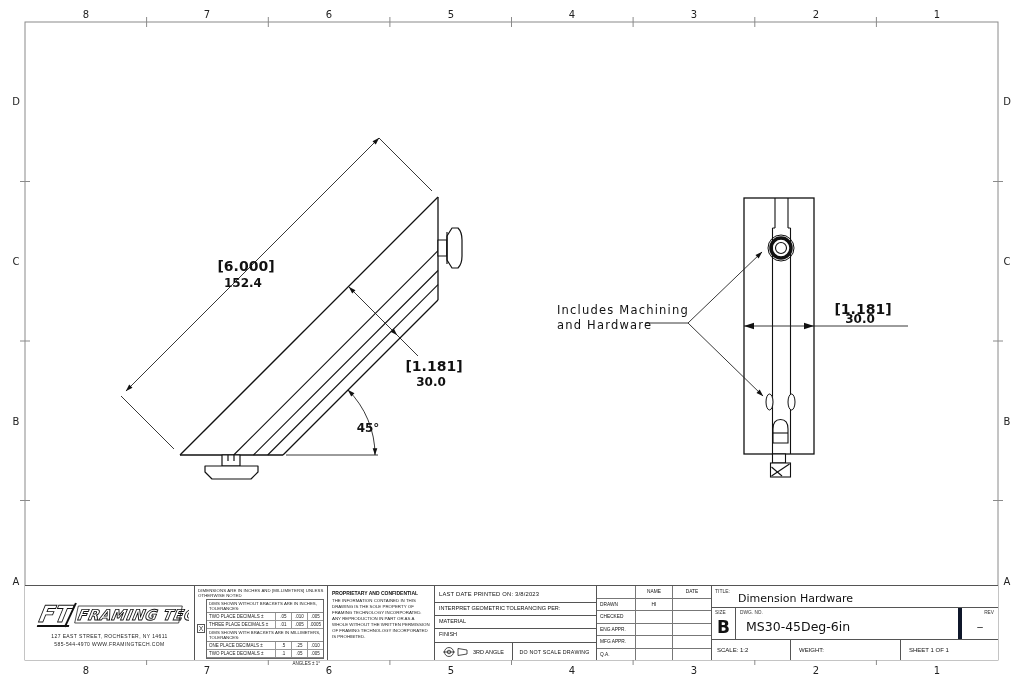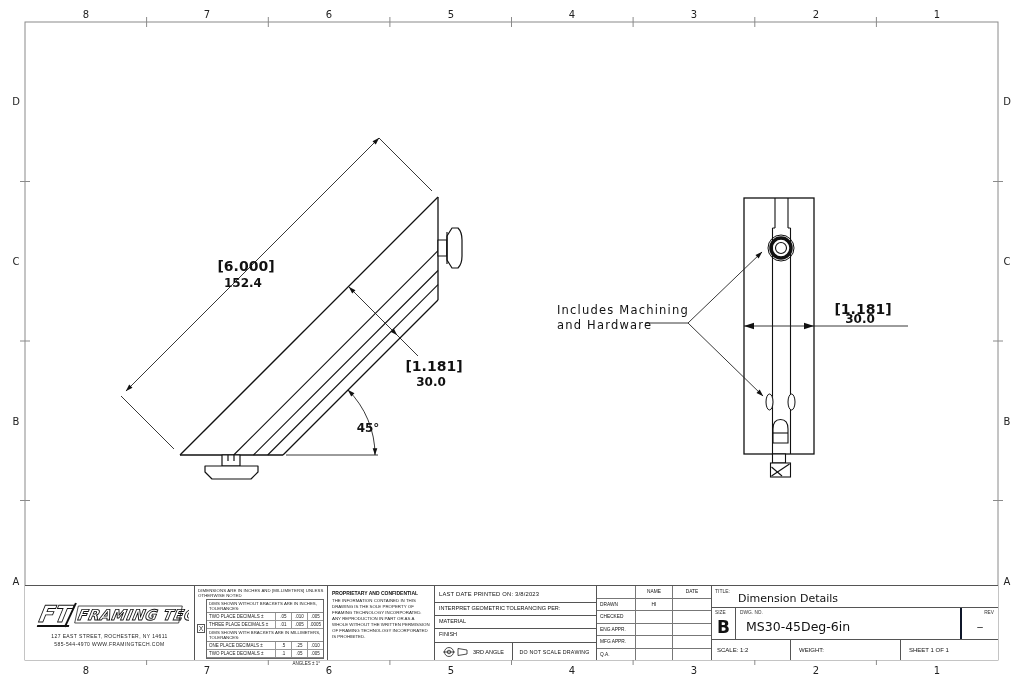--- a/index.html
+++ b/index.html
@@ -58,21 +58,21 @@
 
   
   .title-cell { width: 286px; display: flex; flex-direction: column; }
   .ttl-row { height: 22px; border-bottom: 1px solid #555; position: relative; }
   .ttl-label { position: absolute; left: 3px; top: 2px; font-size: 5px; color: #333; }
   .ttl-value { position: absolute; left: 26px; top: 6px; font-size: 11px; color: #111; font-family: "DejaVu Sans", sans-serif; }
   .dwg-row { height: 33px; display: flex; border-bottom: 1px solid #555; }
   .size-col { width: 24px; position: relative; border-right: 1px solid #555; }
   .size-label { position: absolute; left: 3px; top: 2px; font-size: 4.8px; color: #333; }
   .size-value { position: absolute; left: 5px; top: 9px; font-size: 17px; font-weight: bold; font-family: "DejaVu Sans", sans-serif; }
-  .dwg-col { flex: 1; position: relative; border-right: 2px solid #0f172a; text-decoration: underline; }
+  .dwg-col { flex: 1; position: relative; border-right: 4px solid #0f172a; text-decoration: underline; }
   .dwg-label { position: absolute; left: 4px; top: 2px; font-size: 4.8px; color: #333; }
   .dwg-value { position: absolute; left: 10px; top: 11px; font-size: 12.5px; color: #111; font-family: "DejaVu Sans", sans-serif; }
   .rev-col { width: 36px; position: relative; }
   .rev-label { position: absolute; right: 4px; top: 2px; font-size: 4.8px; color: #333; }
   .rev-value { position: absolute; left: 0; right: 0; top: 13px; text-align: center; font-size: 10px; }
   .foot-row { height: 20px; display: flex; font-size: 6px; }
   .scale-col { width: 78px; display: flex; align-items: center; padding-left: 5px; }
   .weight-col { width: 110px; border-left: 1px solid #555; display: flex; align-items: center; padding-left: 8px; }
   .sheet-col { flex: 1; border-left: 1px solid #555; display: flex; align-items: center; padding-left: 8px; }
 </style>
@@ -349,21 +349,21 @@
       <div class="appr-row">
         <span class="appr-label">Q.A.</span>
         <span class="appr-name"></span>
         <span class="appr-date"></span>
       </div>
     </div>
 
     <div class="tcell title-cell">
       <div class="ttl-row">
         <span class="ttl-label">TITLE:</span>
-        <span class="ttl-value">Dimension Details</span>
+        <span class="ttl-value">Dimension Hardware</span>
       </div>
       <div class="dwg-row">
         <div class="size-col">
           <span class="size-label">SIZE</span>
           <span class="size-value">B</span>
         </div>
         <div class="dwg-col">
           <span class="dwg-label">DWG. NO.</span>
           <span class="dwg-value">MS30-45Deg-6in</span>
         </div>

